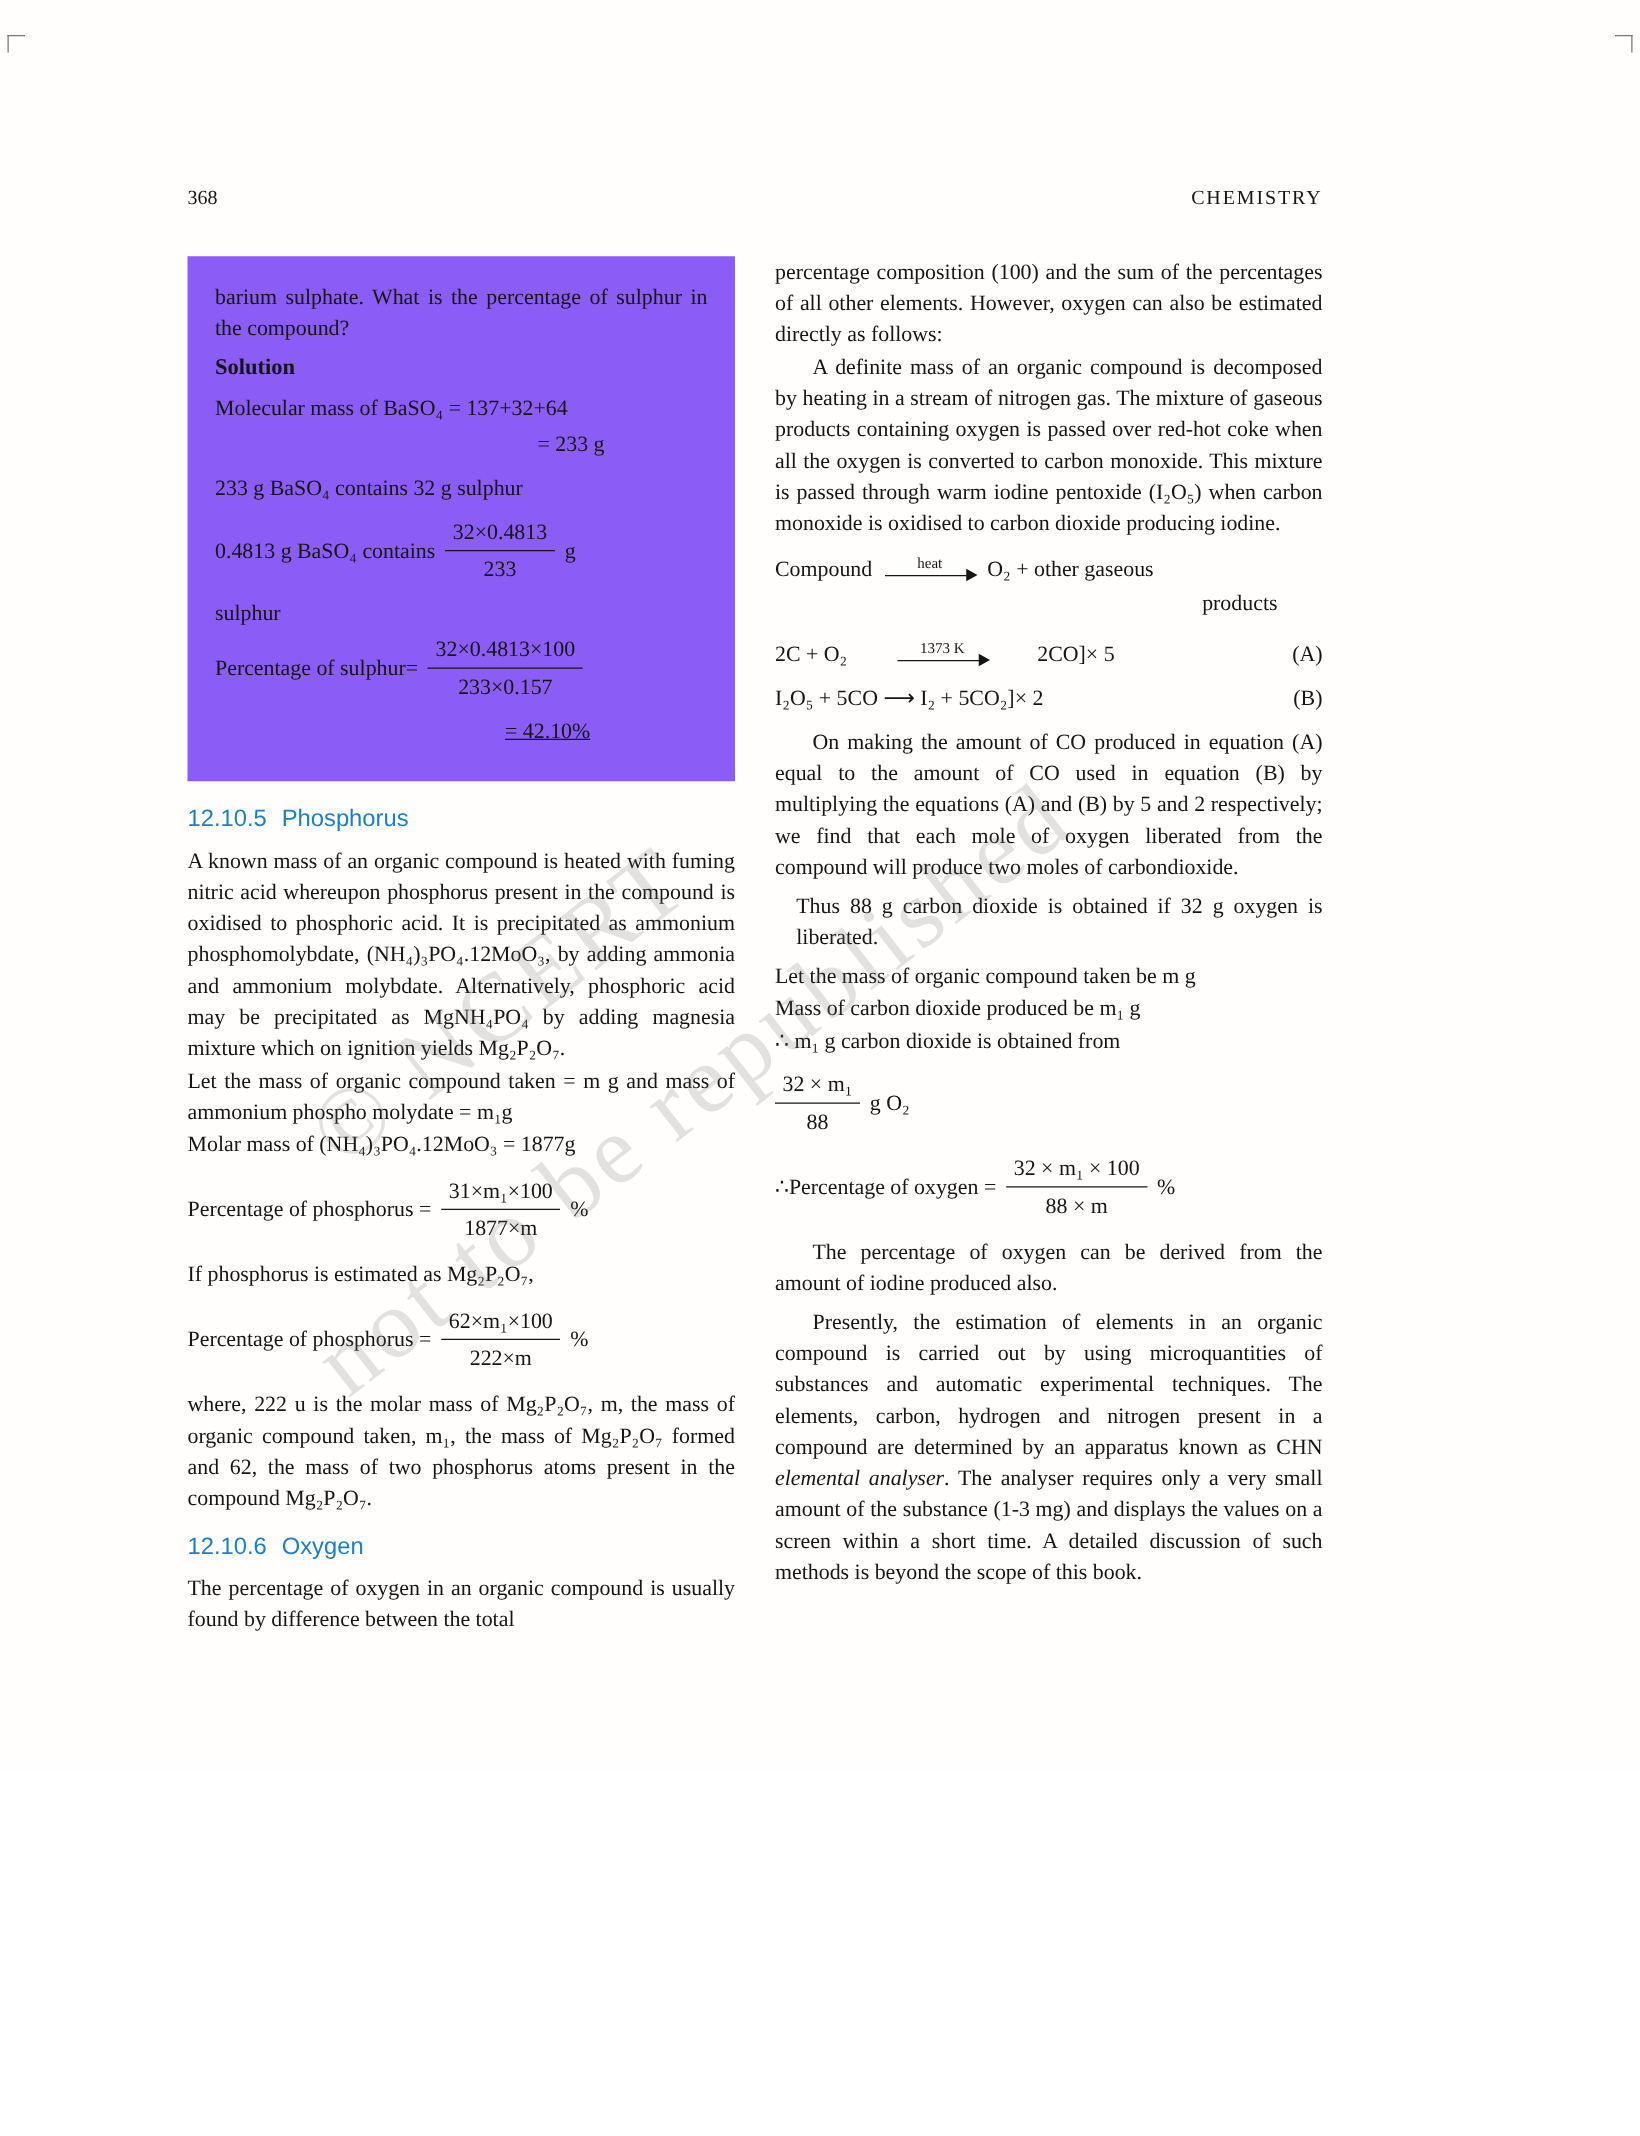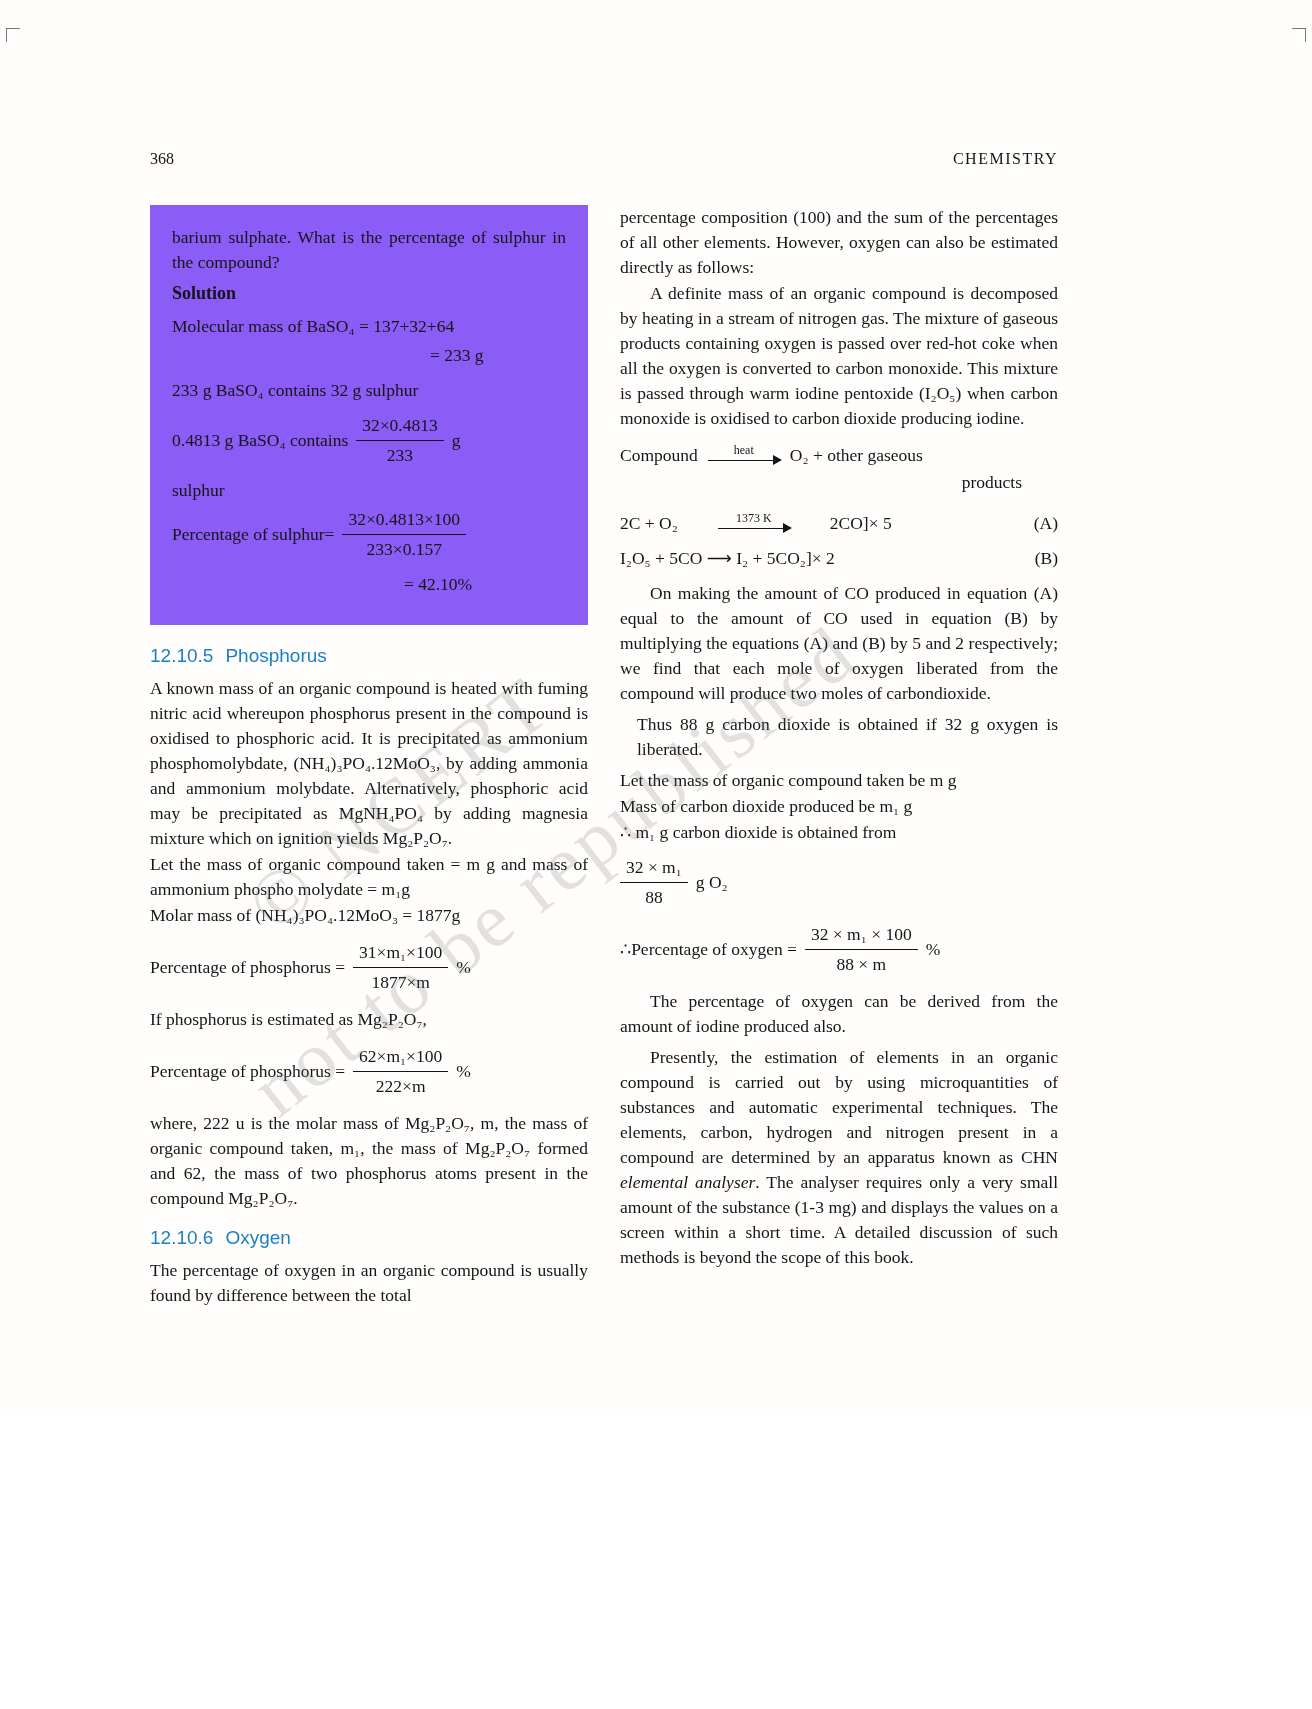--- a/index.html
+++ b/index.html
@@ -51,21 +51,21 @@
   
   .pink-box {
     background:#8b5cf6;
     padding:20px 22px 24px 22px;
     margin-bottom:18px;
   }
   .pink-box .p { margin-bottom:4px; }
   .solution-label { font-weight:bold; font-size:18px; margin:6px 0 8px 0; }
   .eq { margin-bottom:4px; }
   .result-233 { padding-left:258px; margin-bottom:10px; }
-  .result-4210 { padding-left:232px; margin-top:4px; }
+  .result-4210 { padding-left:232px; margin-top:4px;text-decoration:underline; }
 
   
   .math-row { display:flex; align-items:center; margin:10px 0; flex-wrap:nowrap; }
   .math-row > span { white-space:nowrap; }
   .frac { display:inline-flex; flex-direction:column; align-items:center; vertical-align:middle; margin:0 8px; }
   .frac .num { padding:0 6px 2px 6px; border-bottom:1.6px solid #151515; text-align:center; }
   .frac .den { padding:2px 6px 0 6px; text-align:center; }
   .formula { margin:12px 0; }
 
   

